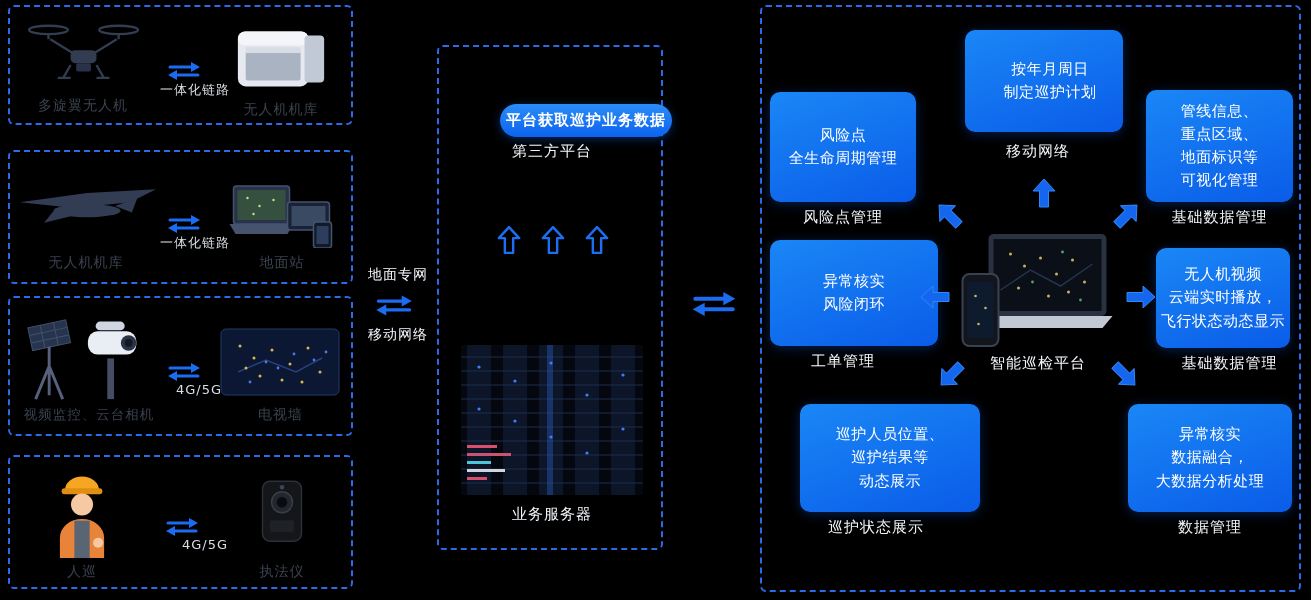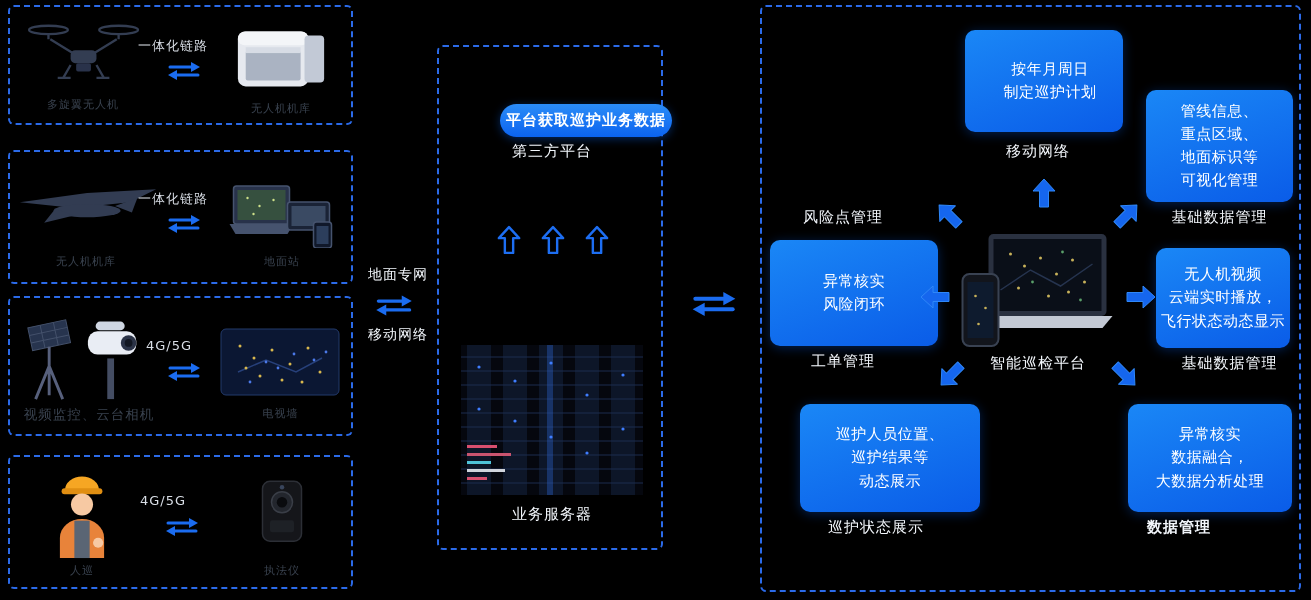--- a/index.html
+++ b/index.html
@@ -1,22 +1,22 @@
 <!DOCTYPE html>
 <html><head>
 <meta charset="utf-8">
 <style>
   html,body { margin:0; padding:0; background:#000; }
   .stage {
     position:relative; width:1311px; height:600px; background:#000;
     font-family:"DejaVu Sans","Liberation Sans",sans-serif; overflow:hidden;
   }
   .dashed-box { position:absolute; border:2px dashed #2b6ae8; border-radius:6px; box-sizing:border-box; }
-  .caption-dark { position:absolute; color:#39424f; font-size:11px; text-align:center; letter-spacing:1px; }
-  .link-label { position:absolute; color:#d9dee6; font-size:13px; text-align:left; letter-spacing:1px; }
+  .caption-dark { position:absolute; color:#39424f; font-size:14px; text-align:center; letter-spacing:1px; }
+  .link-label { position:absolute; color:#d9dee6; font-size:13px; text-align:right; letter-spacing:1px;margin-top:44px; }
   .white-label { position:absolute; color:#f2f6fb; font-size:15px; text-align:center; letter-spacing:1px; }
   .white-label.sm { font-size:14px; }
   .bluebox {
     position:absolute; background:linear-gradient(160deg,#1a87f6 0%,#0a5ce8 100%);
     border-radius:10px; color:#fff; display:flex; align-items:center; justify-content:center;
     text-align:center; white-space:pre-line; font-size:15px; line-height:1.55; letter-spacing:.5px;
     box-shadow:0 2px 12px rgba(10,92,232,.35);
   }
   .pill {
     position:absolute; background:linear-gradient(180deg,#2b8cf7,#0b63ef); border-radius:17px;
@@ -262,20 +262,22 @@
     <rect x="2" y="44" width="36" height="72" rx="7" fill="#12151c" stroke="#394252" stroke-width="2"></rect>
     <rect x="7" y="52" width="26" height="56" fill="#0e1b2e"></rect>
     <g fill="#c8b25a">
         <circle cx="15" cy="66" r="1.3"></circle>
         <circle cx="25" cy="78" r="1.3"></circle>
         <circle cx="18" cy="94" r="1.3"></circle>
       </g>
   </svg>
   <div class="white-label" style="left:958px;top:354px;width:160px;">智能巡检平台</div>
 
+  <div class="bluebox" style="left:770px;top:92px;width:146px;height:110px;">风险点
+全生命周期管理</div>
   <div class="white-label" style="left:770px;top:208px;width:146px;">风险点管理</div>
 
   <div class="bluebox" style="left:965px;top:30px;width:146px;height:102px;padding-left:12px;">按年月周日
 制定巡护计划</div>
   <div class="white-label" style="left:965px;top:142px;width:146px;">移动网络</div>
 
   <div class="bluebox" style="left:1146px;top:90px;width:147px;height:112px;">管线信息、
 重点区域、
 地面标识等
 可视化管理</div>
@@ -291,21 +293,21 @@
   <div class="white-label" style="left:1156px;top:354px;width:147px;">基础数据管理</div>
 
   <div class="bluebox" style="left:800px;top:404px;width:180px;height:108px;">巡护人员位置、
 巡护结果等
 动态展示</div>
   <div class="white-label" style="left:800px;top:518px;width:152px;">巡护状态展示</div>
 
   <div class="bluebox" style="left:1128px;top:404px;width:164px;height:108px;">异常核实
 数据融合，
 大数据分析处理</div>
-  <div class="white-label" style="left:1097px;top:518px;width:164px;font-weight:bold;">数据管理</div>
+  <div class="white-label" style="left:1128px;top:518px;width:164px;">数据管理</div>
 
   <svg class="icon arrow-solid" style="left:1031px;top:176px;width:26px;height:34px;" viewBox="0 0 26 32">
       <path d="M13 2 L24 14 H17.5 V30 H8.5 V14 H2 Z"></path>
     </svg>
   <svg class="icon arrow-solid" style="left:936px;top:198px;width:26px;height:34px;transform:rotate(-45deg);" viewBox="0 0 26 32">
       <path d="M13 2 L24 14 H17.5 V30 H8.5 V14 H2 Z"></path>
     </svg>
   <svg class="icon arrow-solid" style="left:1114px;top:198px;width:26px;height:34px;transform:rotate(45deg);" viewBox="0 0 26 32">
       <path d="M13 2 L24 14 H17.5 V30 H8.5 V14 H2 Z"></path>
     </svg>

